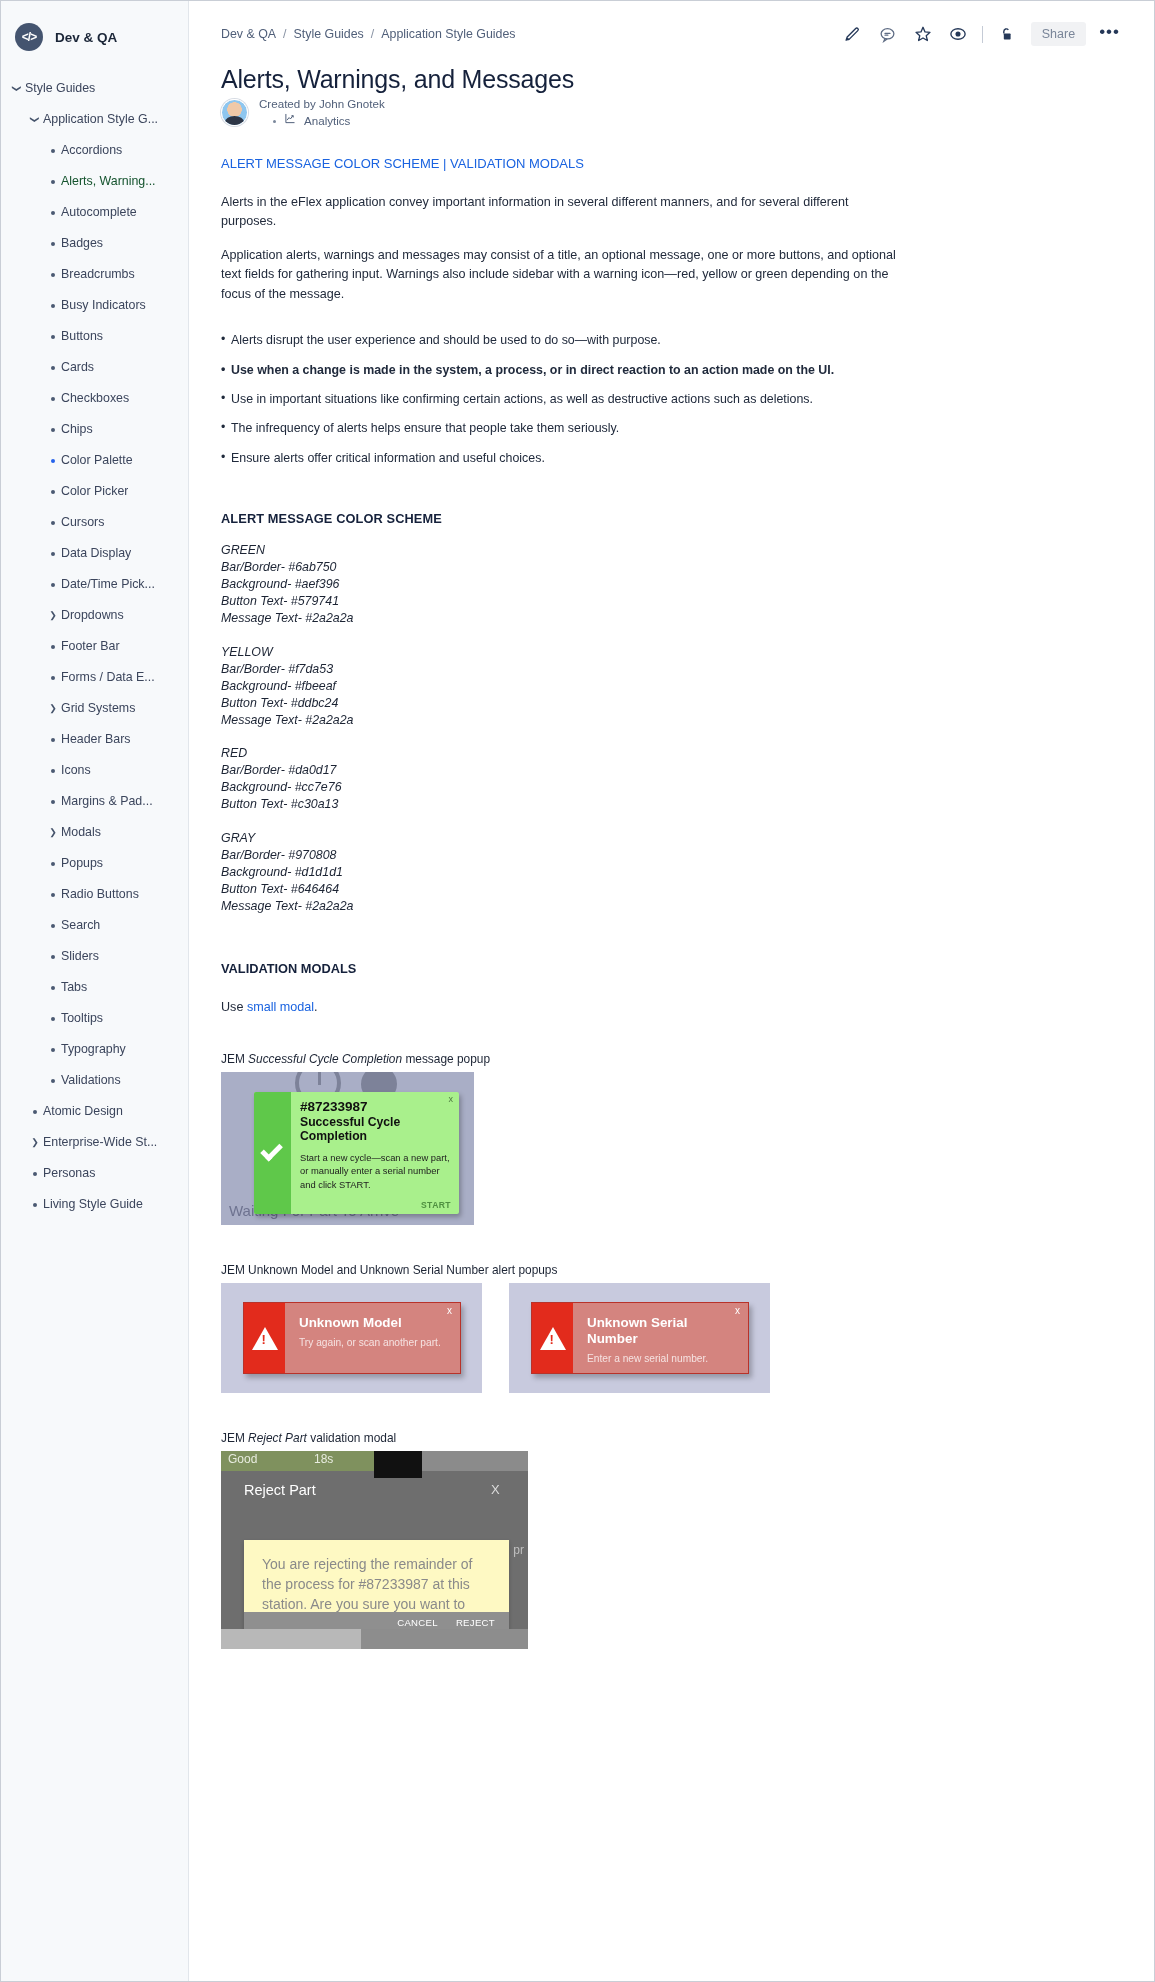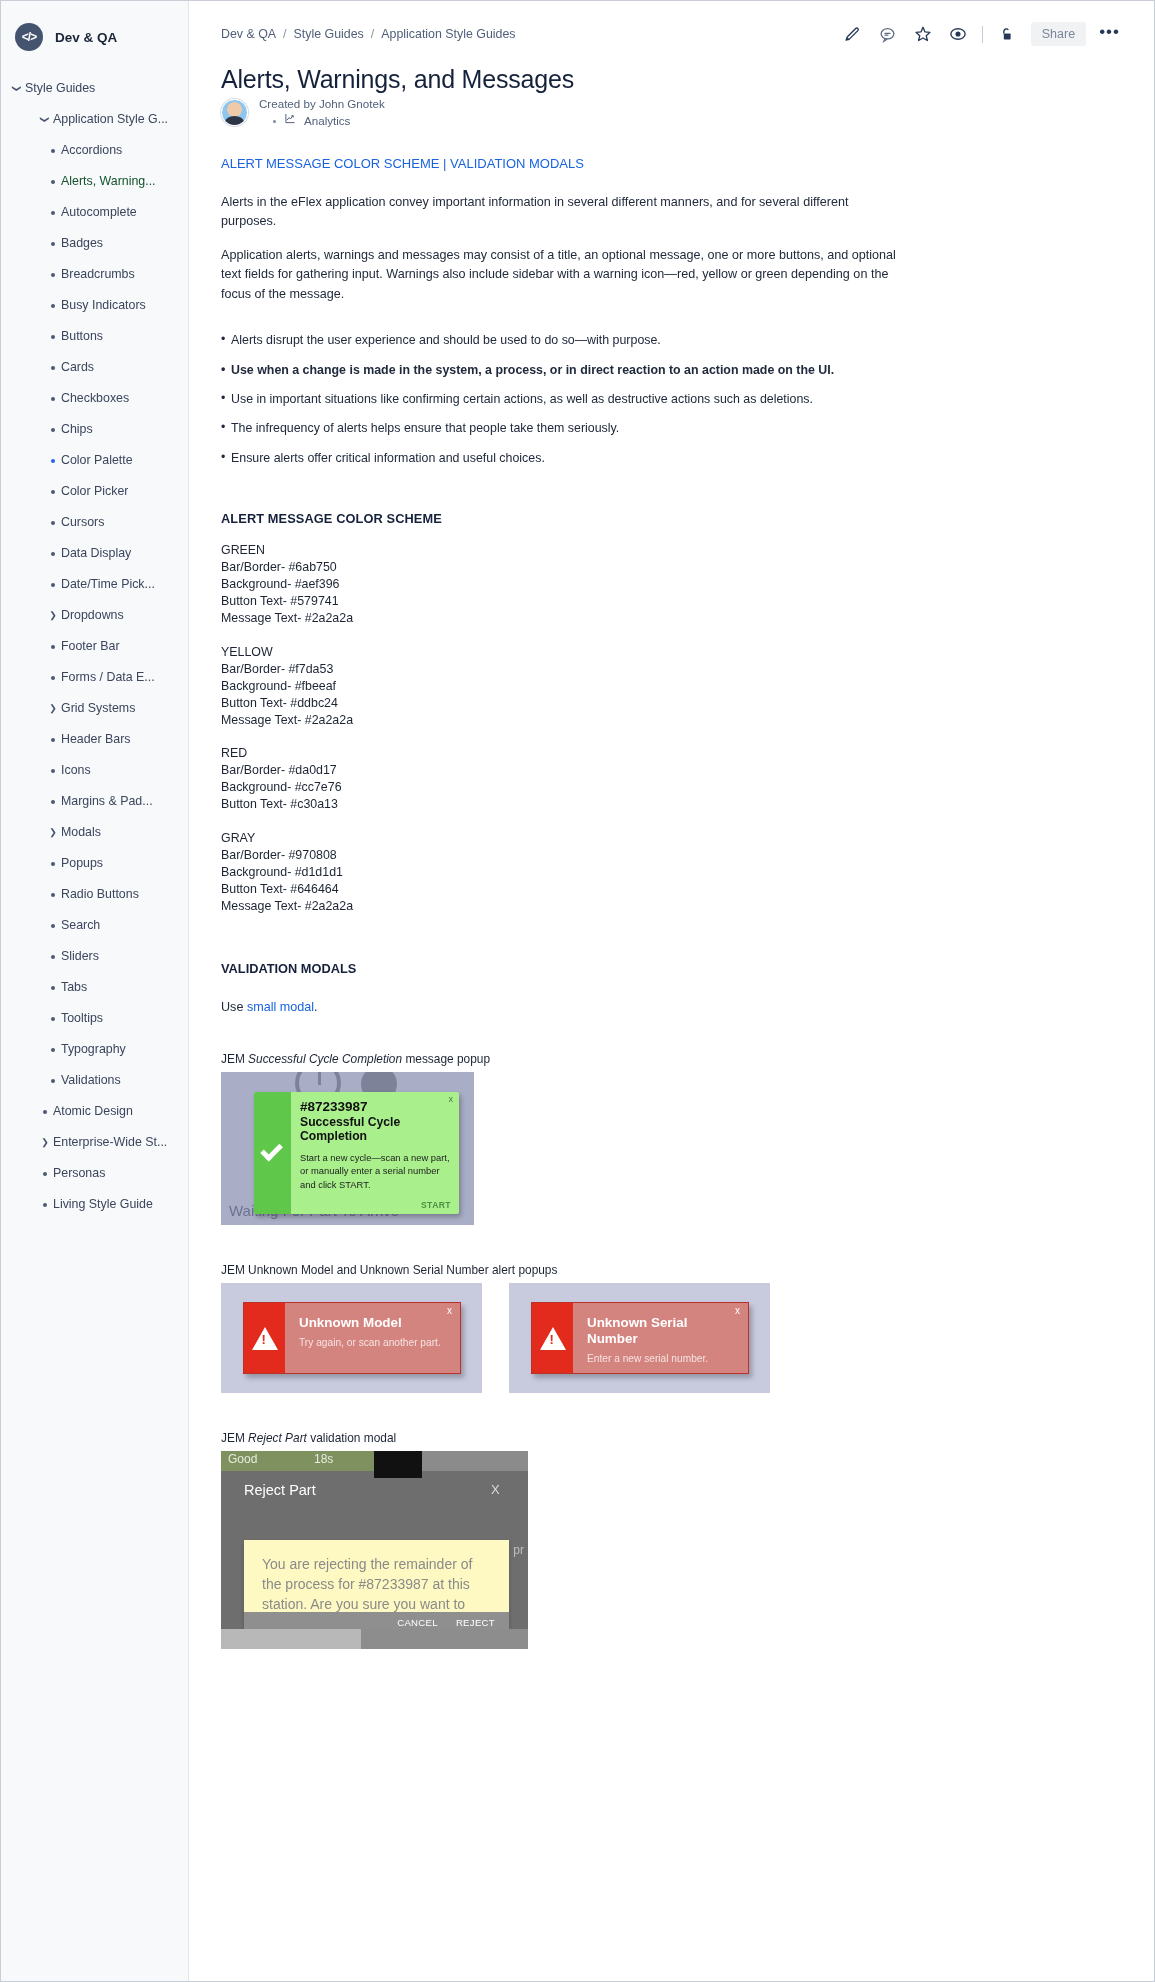--- a/index.html
+++ b/index.html
@@ -65,21 +65,21 @@
     width: 4px; height: 4px; border-radius: 50%;
     background: #4b5straw; background: #4b5a72;
     display: inline-block;
   }
   .dot.blue { background: #2563eb; }
   .lbl { overflow: hidden; text-overflow: ellipsis; }
   .nav-item.active .lbl { color: #14532d; }
 
   
   .lvl0 { padding-left: 8px; }
-  .lvl1 { padding-left: 36px; }
+  .lvl1 { padding-left: 26px; }
   .lvl2 { padding-left: 44px; }
 
   
   .content {
     flex: 1 1 auto;
     position: relative;
     padding: 0 34px 0 32px;
     background: #fff;
     overflow: hidden;
   }
@@ -176,21 +176,21 @@
     color: #202a3c;
   }
   ul.bullets li.bold { font-weight: bold; }
 
   h2.section {
     font-size: 12.8px; font-weight: bold;
     color: #15213b;
     margin-top: 44px;
     letter-spacing: 0.1px;
   }
-  .swatch-group { margin-top: 16px; }
+  .swatch-group { margin-top: 16px; font-style: italic; }
   .swatch-group + .swatch-group { margin-top: 16px; }
   .swatch-name, .swatch-line {
     font-size: 12.4px; color: #1c2434;
     line-height: 1.38;
   }
 
   h2.section2 {
     font-size: 12.8px; font-weight: bold;
     color: #15213b;
     margin-top: 46px;

